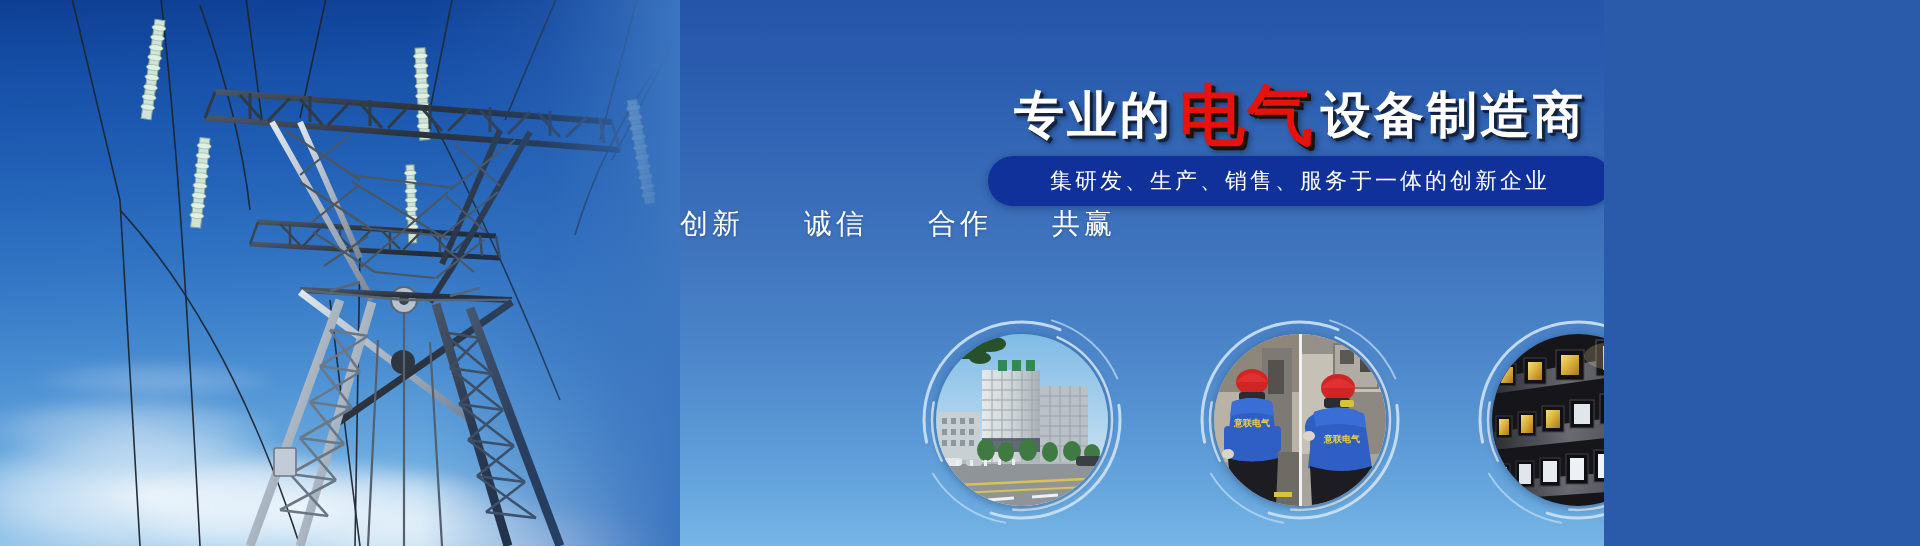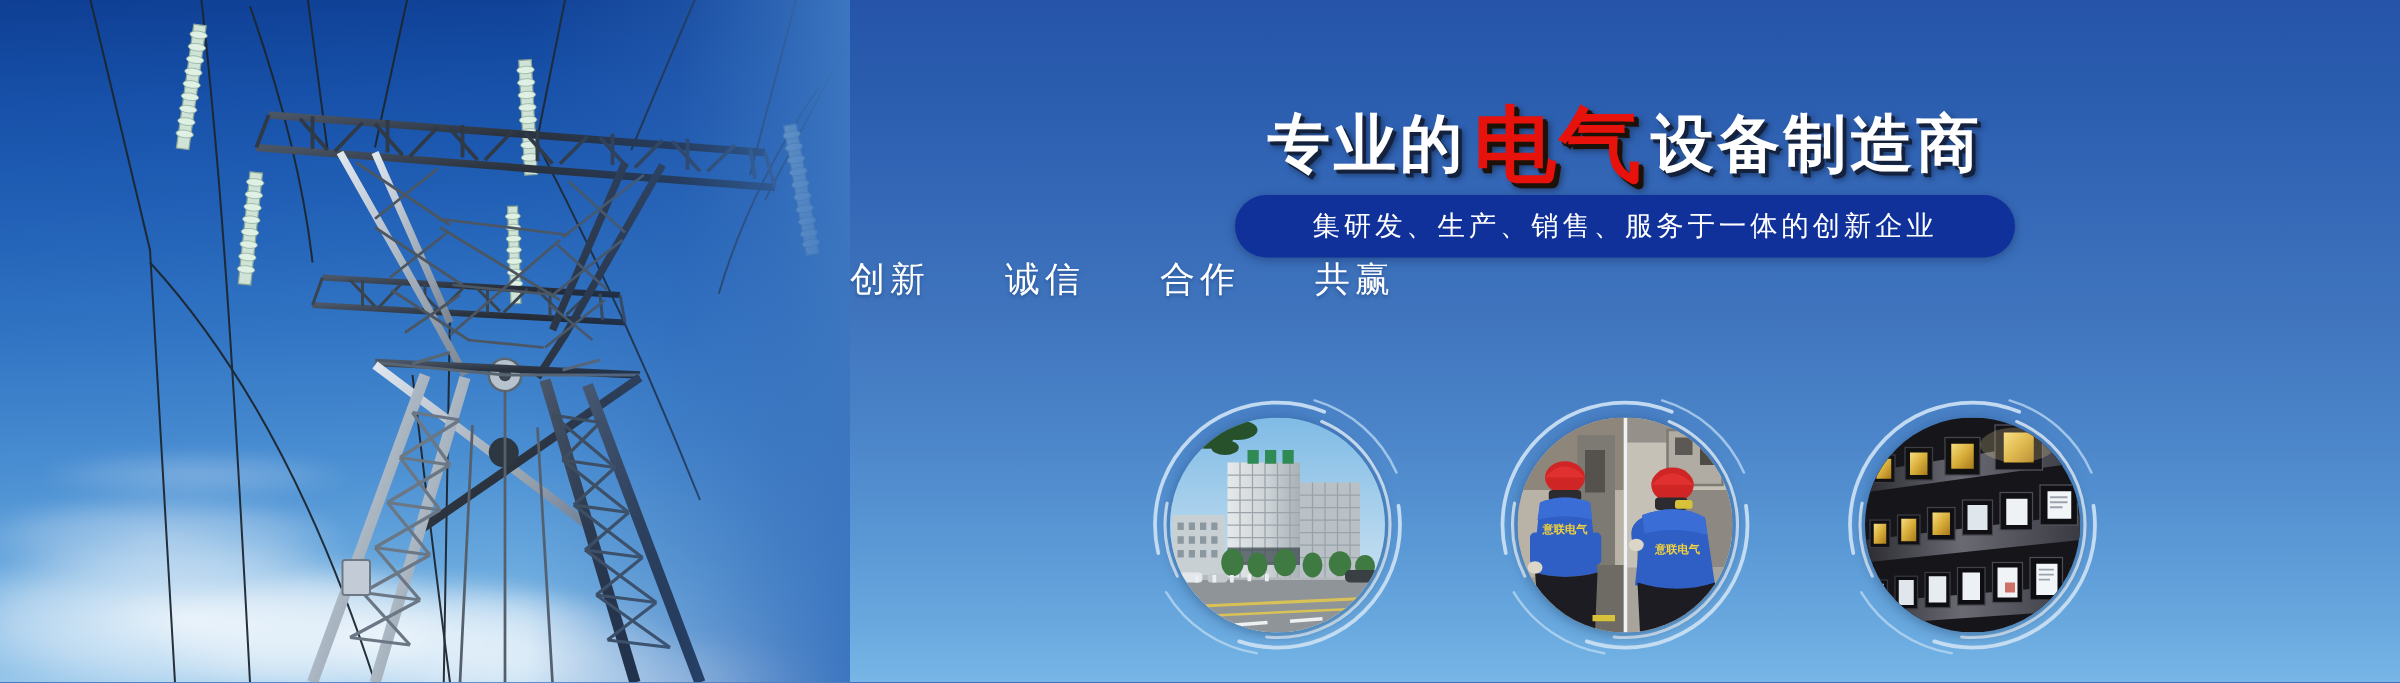--- a/index.html
+++ b/index.html
@@ -6,21 +6,21 @@
     margin: 0;
     padding: 0;
     background: #2a5bab;
   }
   body {
     font-family: "Liberation Sans", "DejaVu Sans", sans-serif;
   }
 
   .banner {
     position: relative;
-    width: 1920px;
+    width: 1604px;
     height: 546px;
     overflow: hidden;
     background: linear-gradient(180deg,
         #2554a8 0%,
         #2a5cae 12%,
         #3467b6 28%,
         #3f74bd 45%,
         #4a83c8 62%,
         #5896d4 78%,
         #69a9df 92%,

